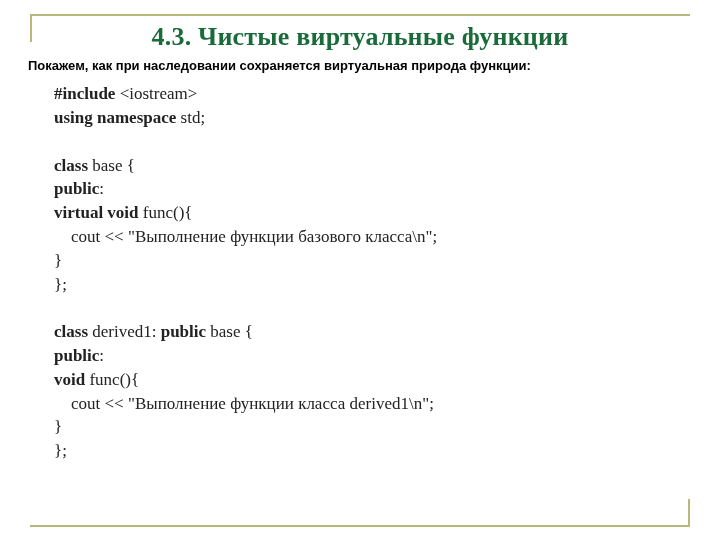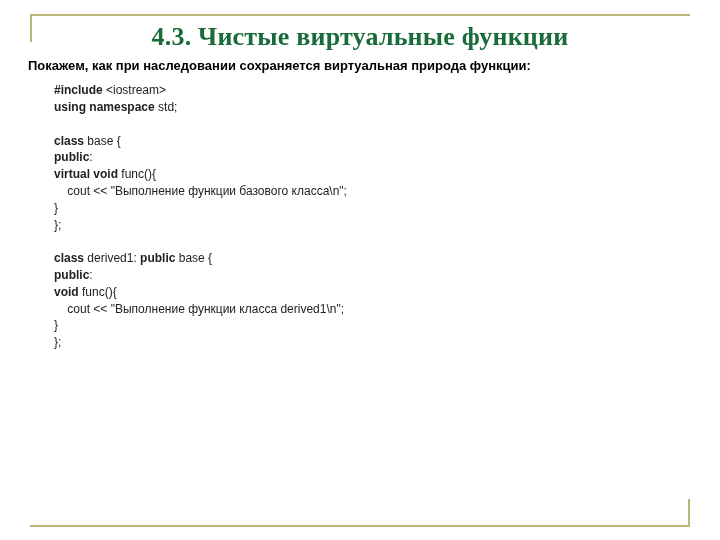--- a/index.html
+++ b/index.html
@@ -56,22 +56,22 @@
   }
   .intro {
     font-family: Arial, Helvetica, sans-serif;
     font-weight: bold;
     font-size: 13px;
     line-height: 1.25;
     color: #000;
     margin: 4px 0 8px 0;
   }
   .code {
-    font-family: Liberation Sans, sans-serif;
-    font-size: 12px;
+    font-family: Liberation Serif, serif;
+    font-size: 17px;
     line-height: 1.4;
     white-space: pre;
     color: #222;
     padding-left: 26px;
   }
   .code b { font-weight: bold; }
 </style>
 </head>
 <body>
 

